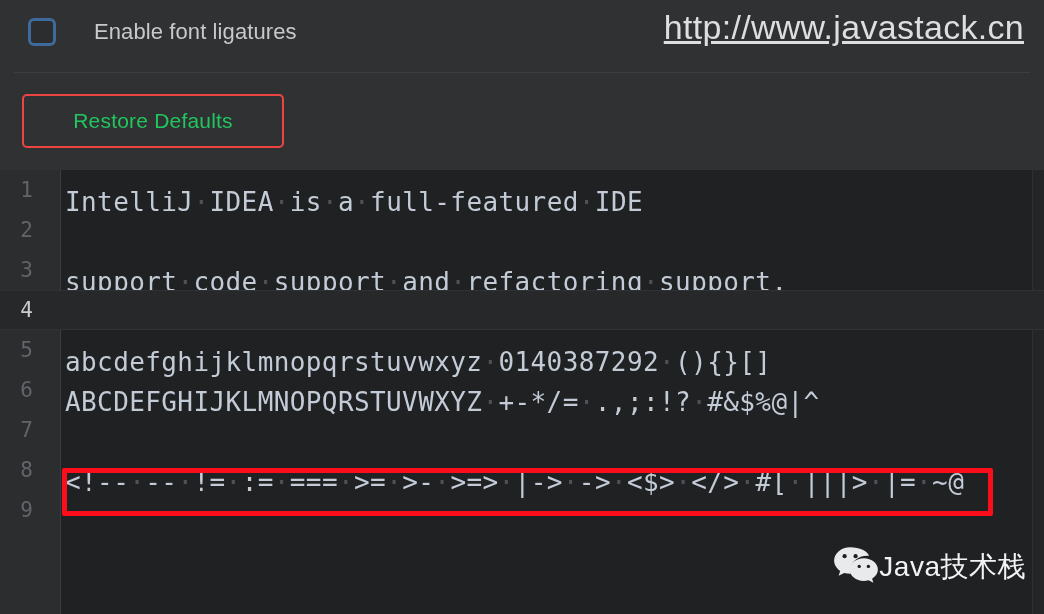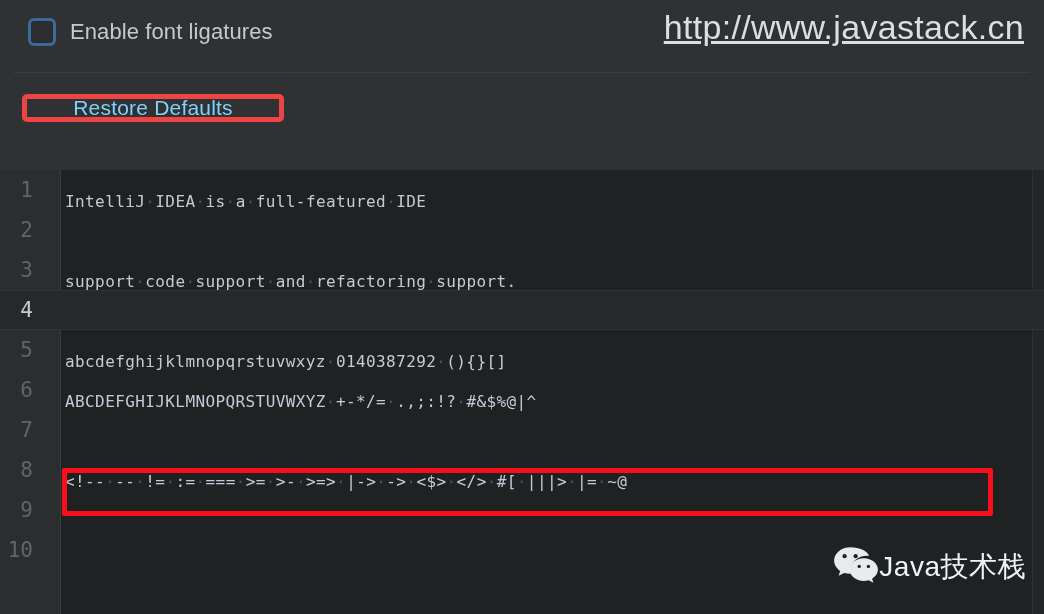--- a/index.html
+++ b/index.html
@@ -47,41 +47,42 @@
     border: 3px solid #3d6a9b;
     background: #2b2d2f;
     box-sizing: border-box;
     flex: none;
   }
   .ligature-label {
     font-size: 22px;
     color: #c7c9ca;
     letter-spacing: 0.1px;
     white-space: nowrap;
+    margin-left: 24px;
   }
 
   .watermark-url {
     position: absolute;
     right: 20px; top: 8px;
     font-size: 34px;
     color: #dcdedf;
     letter-spacing: 0.3px;
     white-space: nowrap;
     text-decoration: underline;
   }
 
   .restore-btn {
     position: absolute;
     left: 22px; top: 94px;
     width: 262px;
-    height: 28px;
-    border: 5px solid #ef4444;
+    height: 54px;
+    border: 2px solid #ef4444;
     border-radius: 5px;
     background: #2f3133;
-    color: #7dd3fc;
+    color: #22c55e;
     font-size: 21px;
     display: flex;
     align-items: center;
     justify-content: center;
     box-sizing: border-box;
     letter-spacing: 0.2px;
   }
 
   
   .editor {
@@ -139,21 +140,21 @@
     font-size: 21px;
     color: #61656a;
     user-select: none;
   }
   .caret-row .lineno {
     color: #c9ccce;
   }
   .code-text {
     padding-left: 18px;
     font-family: "DejaVu Sans Mono", monospace;
-    font-size: 16px;
+    font-size: 26px;
     color: #c3cbd6;
     white-space: pre;
     letter-spacing: 0.4px;
     margin-top: 23px;
   }
   .code-text .ws {
     color: #4c5257;
   }
 
   
@@ -235,24 +236,20 @@
         <div class="code-row">
           <div class="lineno">7</div>
           <div class="code-text"></div>
         </div>
         <div class="code-row">
           <div class="lineno">8</div>
           <div class="code-text"><span>&lt;!--</span><span class="ws">·</span><span>--</span><span class="ws">·</span><span>!=</span><span class="ws">·</span><span>:=</span><span class="ws">·</span><span>===</span><span class="ws">·</span><span>&gt;=</span><span class="ws">·</span><span>&gt;-</span><span class="ws">·</span><span>&gt;=&gt;</span><span class="ws">·</span><span>|-&gt;</span><span class="ws">·</span><span>-&gt;</span><span class="ws">·</span><span>&lt;$&gt;</span><span class="ws">·</span><span>&lt;/&gt;</span><span class="ws">·</span><span>#[</span><span class="ws">·</span><span>|||&gt;</span><span class="ws">·</span><span>|=</span><span class="ws">·</span><span>~@</span></div>
         </div>
         <div class="code-row">
           <div class="lineno">9</div>
-          <div class="code-text"></div>
-        </div>
-        <div class="code-row">
-          <div class="lineno">10</div>
           <div class="code-text"></div>
         </div>
       </div>
     <div class="redbox"></div>
   </div>
 
   <div class="wechat-badge">
     <span class="wechat-icon">
       <svg width="46" height="38" viewBox="0 0 46 38" xmlns="http://www.w3.org/2000/svg">
         <path d="M17.2 1.2C8.3 1.2 1.1 7.2 1.1 14.6c0 4.2 2.4 7.9 6.1 10.4l-1.6 4.8 5.6-2.9c1.9.5 3.9.8 6 .8h.8c-.4-1.2-.6-2.5-.6-3.8 0-7.8 7.6-14.1 16.9-14.1.6 0 1.2 0 1.8.1C34.6 4.9 26.7 1.2 17.2 1.2z" fill="#e8eaec"></path>

